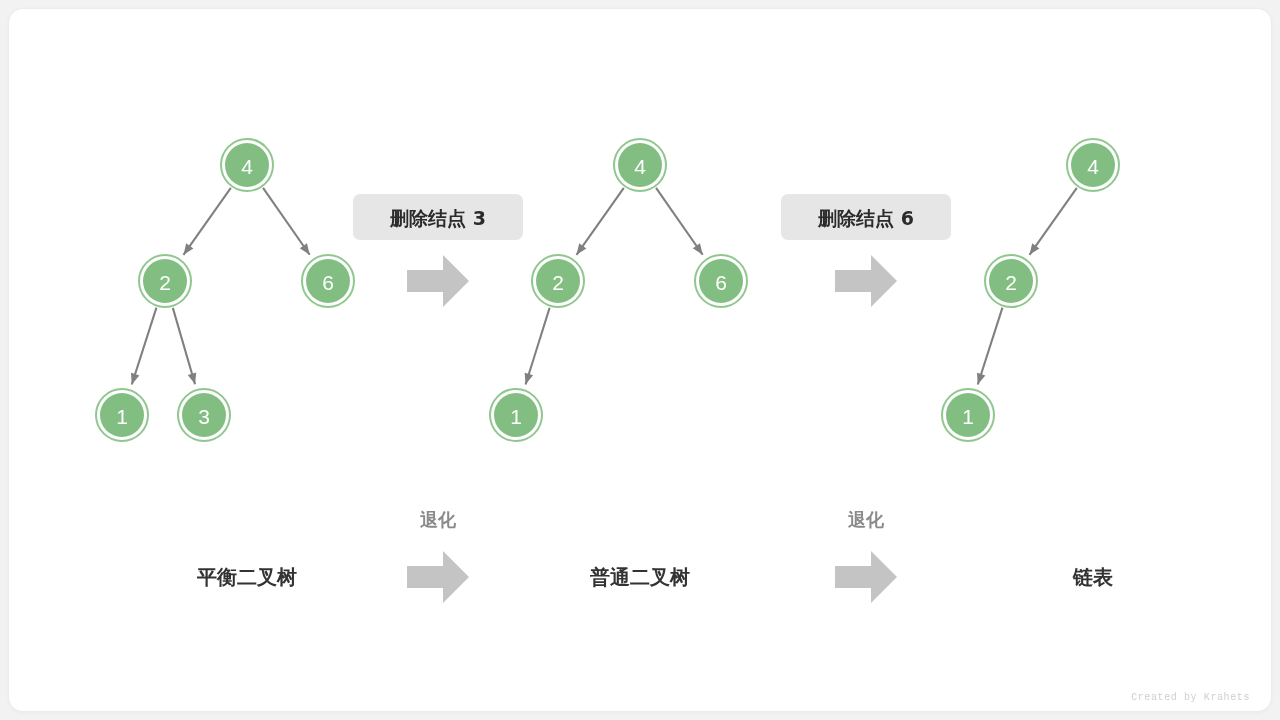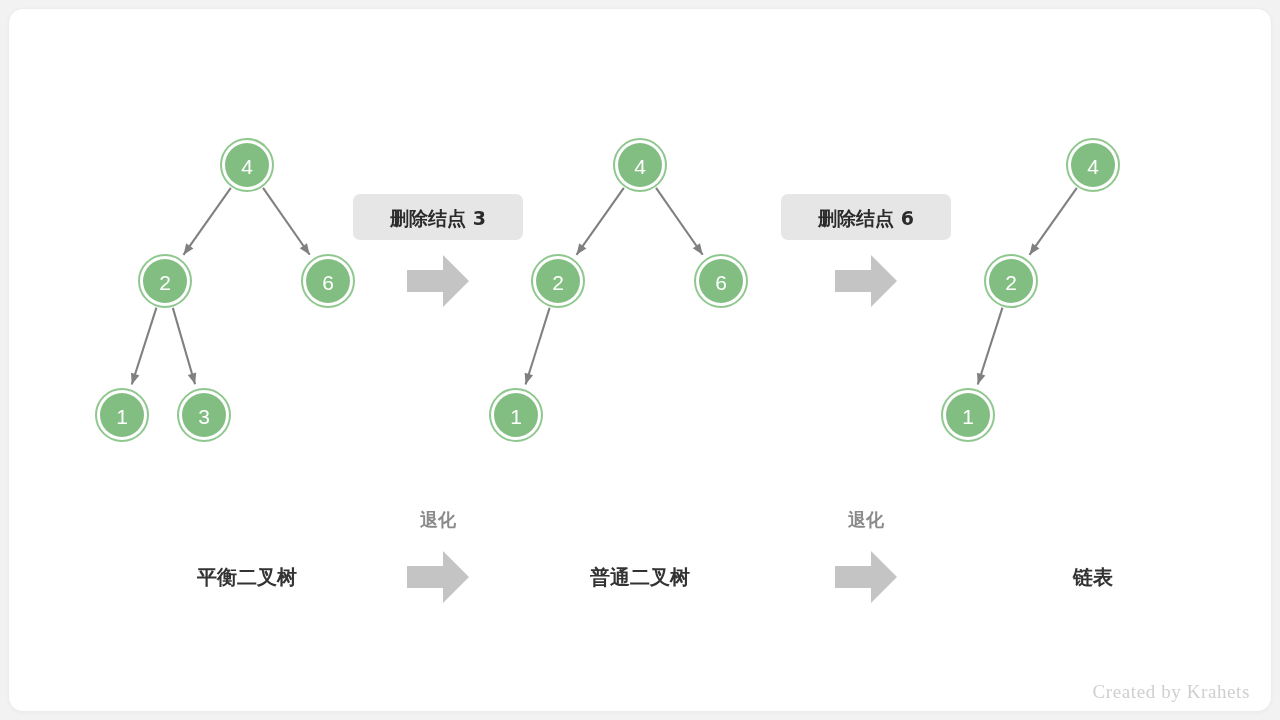--- a/index.html
+++ b/index.html
@@ -103,22 +103,22 @@
     text-anchor: middle;
     dominant-baseline: central;
   }
 
   
   .watermark {
     position: absolute;
     right: 30px;
     bottom: 17px;
     color: #cfcfcf;
-    font-family: Liberation Serif, serif;
-    font-size: 19px;
+    font-family: Liberation Mono, monospace;
+    font-size: 10px;
     letter-spacing: 0.6px;
     white-space: nowrap;
   }
 </style>
 </head>
 <body>
 
 <div id="canvas">
 
   <div class="card"></div>

